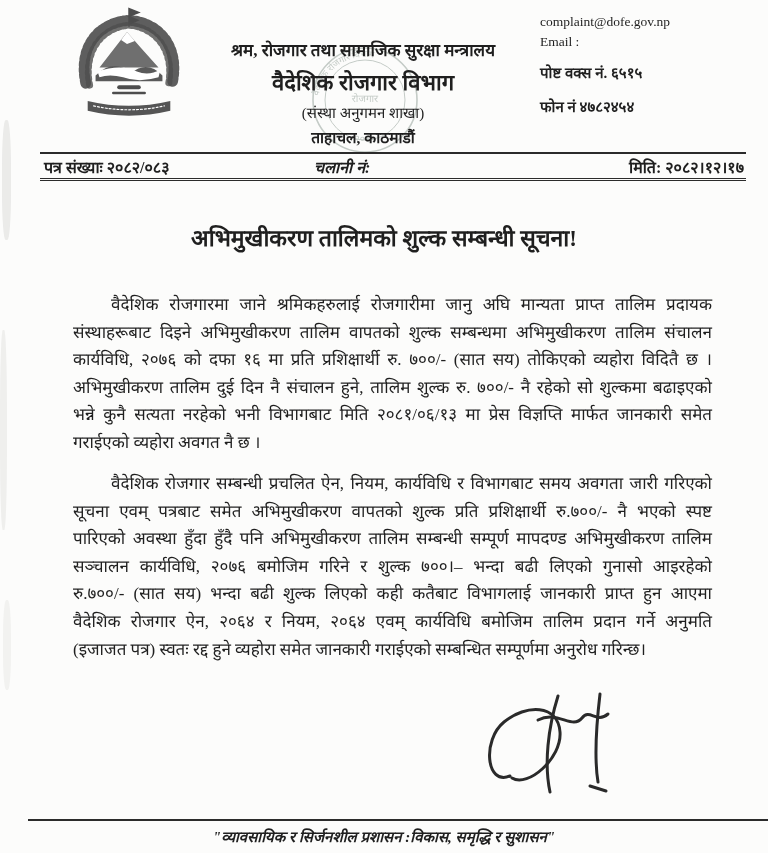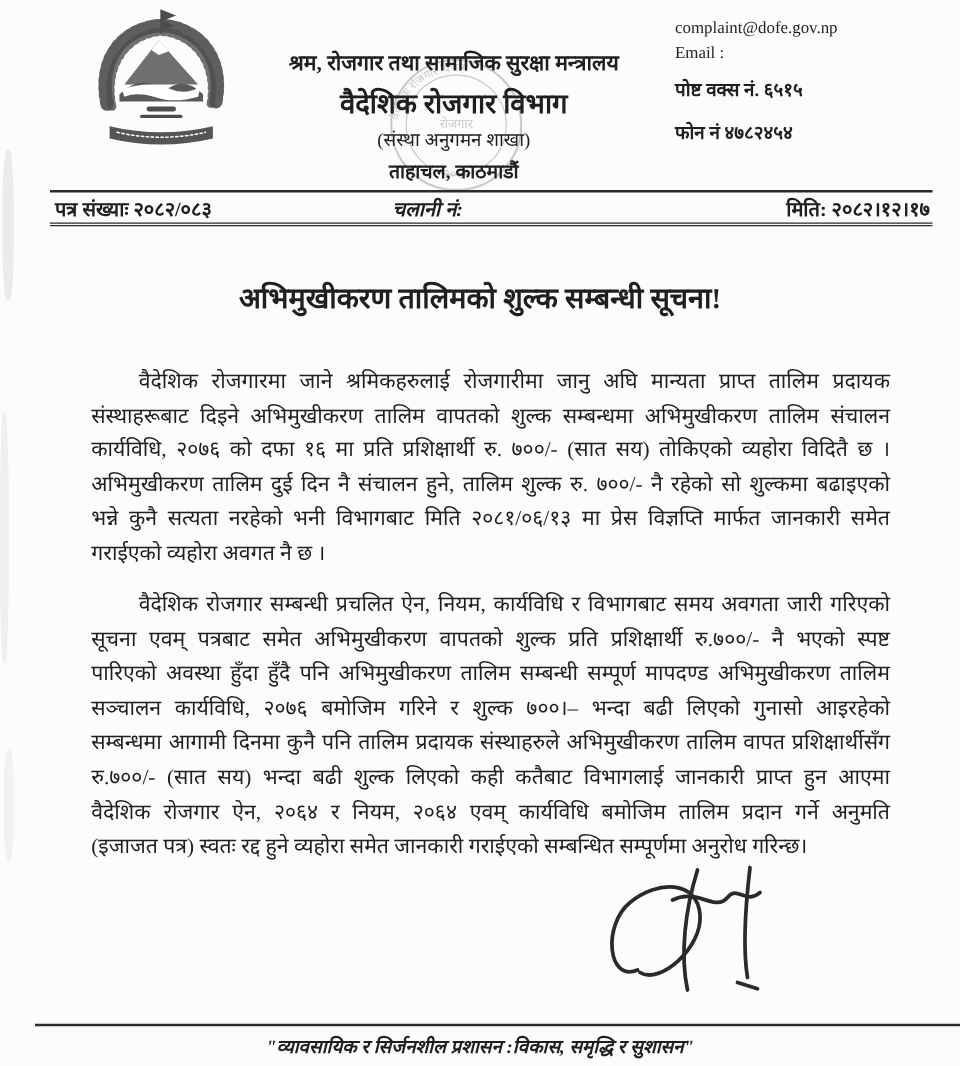--- a/index.html
+++ b/index.html
@@ -153,21 +153,20 @@
     <div class="jline">अभिमुखीकरण तालिम दुई दिन नै संचालन हुने, तालिम शुल्क रु. ७००/- नै रहेको सो शुल्कमा बढाइएको</div>
     <div class="jline">भन्ने कुनै सत्यता नरहेको भनी विभागबाट मिति २०८१/०६/१३ मा प्रेस विज्ञप्ति मार्फत जानकारी समेत</div>
     <div class="jline jl-last">गराईएको व्यहोरा अवगत नै छ ।</div>
   </div>
 
   <div class="para para2">
     <div class="jline jl-first">वैदेशिक रोजगार सम्बन्धी प्रचलित ऐन, नियम, कार्यविधि र विभागबाट समय अवगता जारी गरिएको</div>
     <div class="jline">सूचना एवम् पत्रबाट समेत अभिमुखीकरण वापतको शुल्क प्रति प्रशिक्षार्थी रु.७००/- नै भएको स्पष्ट</div>
     <div class="jline">पारिएको अवस्था हुँदा हुँदै पनि अभिमुखीकरण तालिम सम्बन्धी सम्पूर्ण मापदण्ड अभिमुखीकरण तालिम</div>
     <div class="jline">सञ्चालन कार्यविधि, २०७६ बमोजिम गरिने र शुल्क ७००।– भन्दा बढी लिएको गुनासो आइरहेको</div>
-    <div class="jline">सम्बन्धमा आगामी दिनमा कुनै पनि तालिम प्रदायक संस्थाहरुले अभिमुखीकरण तालिम वापत प्रशिक्षार्थीसँग</div>
     <div class="jline">रु.७००/- (सात सय) भन्दा बढी शुल्क लिएको कही कतैबाट विभागलाई जानकारी प्राप्त हुन आएमा</div>
     <div class="jline">वैदेशिक रोजगार ऐन, २०६४ र नियम, २०६४ एवम् कार्यविधि बमोजिम तालिम प्रदान गर्ने अनुमति</div>
     <div class="jline jl-last">(इजाजत पत्र) स्वतः रद्द हुने व्यहोरा समेत जानकारी गराईएको सम्बन्धित सम्पूर्णमा अनुरोध गरिन्छ।</div>
   </div>
 
   <svg class="signature" viewBox="0 0 190 112">
     <g stroke="#2a2a2a" stroke-width="3" fill="none" stroke-linecap="round">
       <path d="M38 88 C 14 98, 10 52, 32 34 C 54 16, 86 16, 88 44 C 90 70, 56 100, 40 90"></path>
       <path d="M86 8 C 76 40, 72 76, 78 104"></path>
       <path d="M66 32 C 86 22, 100 42, 110 30 C 118 20, 124 36, 136 26"></path>

